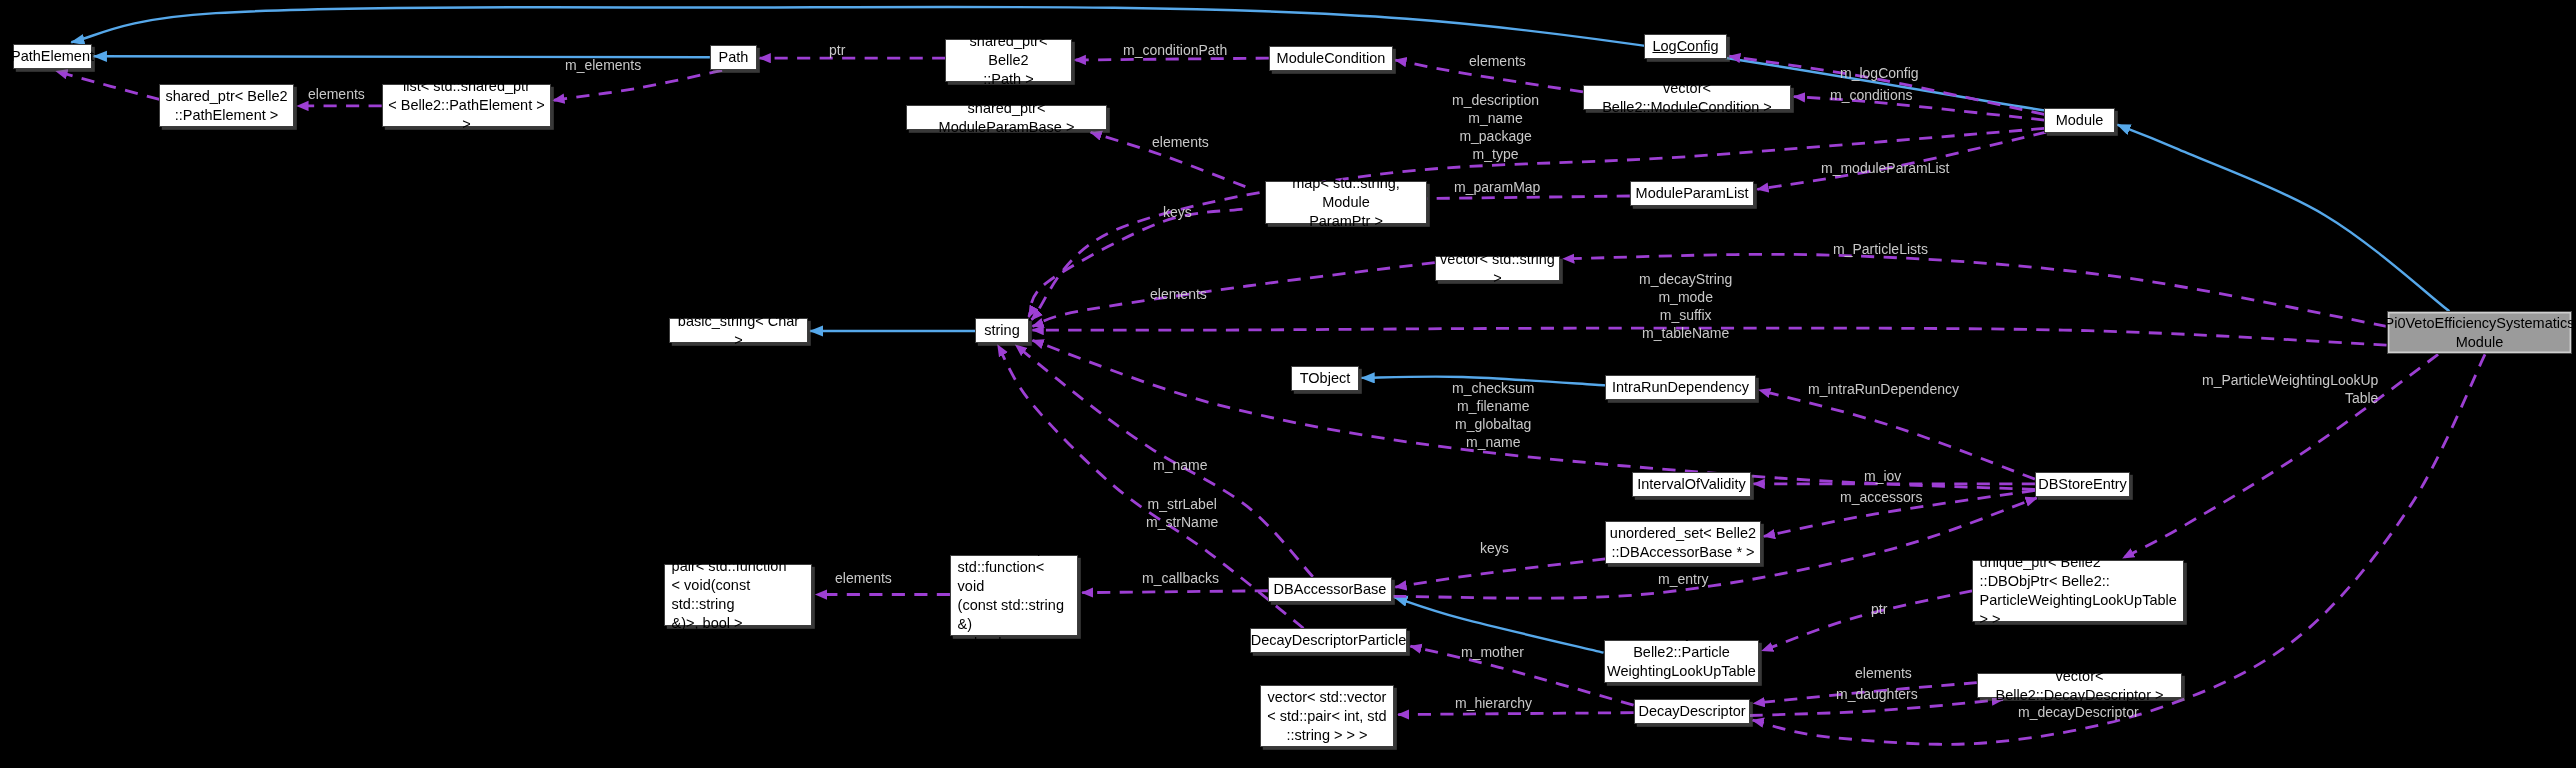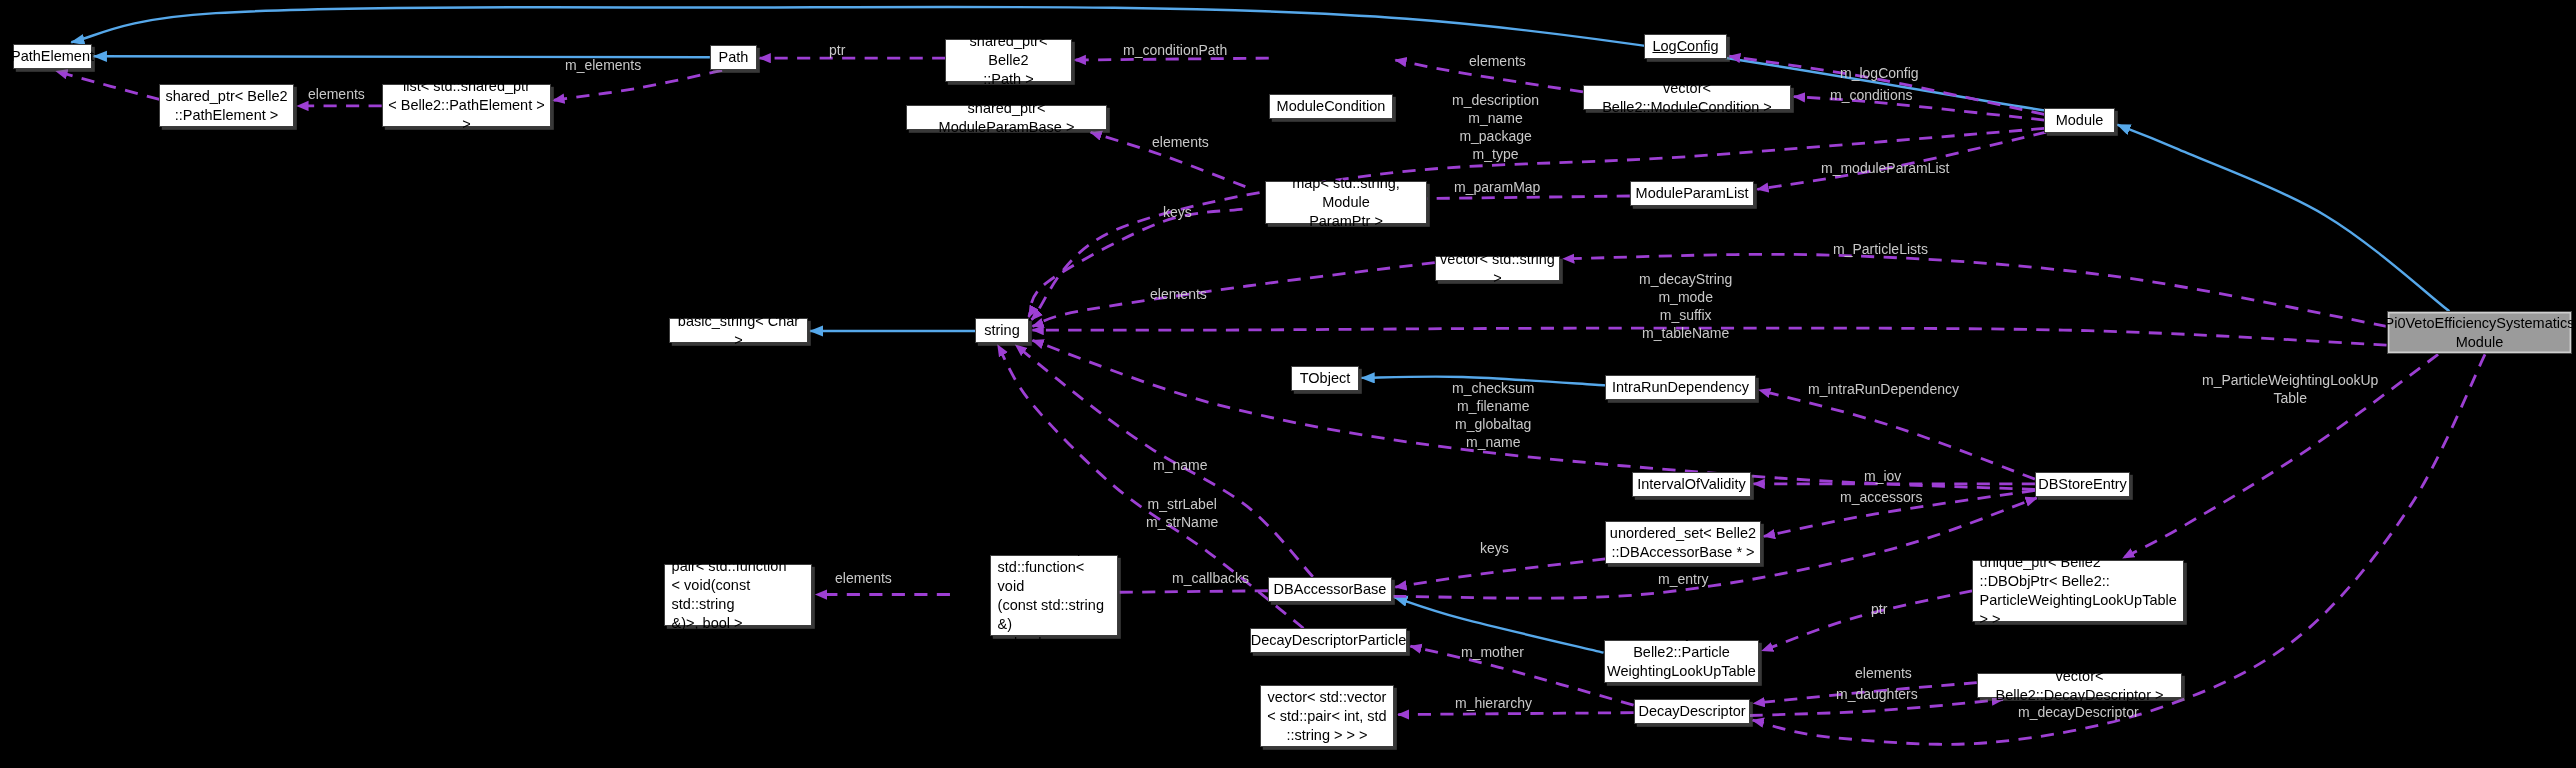--- a/index.html
+++ b/index.html
@@ -126,61 +126,61 @@
 m_name</div>
       <div class="edge-label" style="left: 1808px; top: 380px;">m_intraRunDependency</div>
       <div class="edge-label" style="left: 1864px; top: 467px; text-align: right;">m_iov</div>
       <div class="edge-label" style="left: 1840px; top: 488px;">m_accessors</div>
       <div class="edge-label" style="left: 1480px; top: 539px;">keys</div>
       <div class="edge-label" style="left: 1658px; top: 570px;">m_entry</div>
       <div class="edge-label" style="left: 1153px; top: 456px;">m_name</div>
       <div class="edge-label" style="left: 1146px; top: 495px;">m_strLabel
 m_strName</div>
       <div class="edge-label" style="left: 835px; top: 569px;">elements</div>
-      <div class="edge-label" style="left: 1172px; top: 569px;">m_callbacks</div>
+      <div class="edge-label" style="left: 1142px; top: 569px;">m_callbacks</div>
       <div class="edge-label" style="left: 1461px; top: 643px;">m_mother</div>
       <div class="edge-label" style="left: 1455px; top: 694px;">m_hierarchy</div>
       <div class="edge-label" style="left: 1871px; top: 600px;">ptr</div>
-      <div class="edge-label" style="left: 2202px; top: 371px;">m_ParticleWeightingLookUp
+      <div class="edge-label" style="left: 2202px; top: 371px; text-align: right;">m_ParticleWeightingLookUp
 Table</div>
       <div class="edge-label" style="left: 1855px; top: 664px;">elements</div>
       <div class="edge-label" style="left: 1836px; top: 685px;">m_daughters</div>
       <div class="edge-label" style="left: 2018px; top: 703px;">m_decayDescriptor</div>
     </div>
   <div id="node-layer">
       <div class="node" style="left: 13px; top: 44px; width: 79px; height: 25px; text-align: right;">PathElement</div>
       <div class="node" style="left: 159px; top: 84px; width: 135px; height: 43px;">shared_ptr&lt; Belle2
 ::PathElement &gt;</div>
       <div class="node" style="left: 382px; top: 84px; width: 169px; height: 43px;">list&lt; std::shared_ptr
 &lt; Belle2::PathElement &gt; &gt;</div>
       <div class="node" style="left: 710px; top: 45px; width: 47px; height: 25px;">Path</div>
       <div class="node" style="left: 945px; top: 39px; width: 127px; height: 43px;">shared_ptr&lt; Belle2
 ::Path &gt;</div>
-      <div class="node" style="left: 1269px; top: 46px; width: 124px; height: 25px; margin-top: 48px;">ModuleCondition</div>
+      <div class="node" style="left: 1269px; top: 46px; width: 124px; height: 25px;">ModuleCondition</div>
       <div class="node" style="left: 1644px; top: 34px; width: 83px; height: 25px; text-decoration: underline;">LogConfig</div>
       <div class="node" style="left: 1583px; top: 85px; width: 208px; height: 25px;">vector&lt; Belle2::ModuleCondition &gt;</div>
       <div class="node" style="left: 2044px; top: 108px; width: 71px; height: 25px;">Module</div>
       <div class="node" style="left: 906px; top: 105px; width: 201px; height: 25px;">shared_ptr&lt; ModuleParamBase &gt;</div>
       <div class="node" style="left: 1243px; top: 181px; width: 162px; height: 43px; margin-left: 22px;">map&lt; std::string, Module
 ParamPtr &gt;</div>
       <div class="node" style="left: 1630px; top: 181px; width: 124px; height: 25px;">ModuleParamList</div>
       <div class="node" style="left: 1435px; top: 256px; width: 125px; height: 25px;">vector&lt; std::string &gt;</div>
       <div class="node" style="left: 669px; top: 318px; width: 139px; height: 25px;">basic_string&lt; Char &gt;</div>
       <div class="node" style="left: 975px; top: 318px; width: 54px; height: 25px;">string</div>
       <div class="node" style="left: 1291px; top: 366px; width: 68px; height: 25px;">TObject</div>
       <div class="node" style="left: 1605px; top: 375px; width: 151px; height: 25px;">IntraRunDependency</div>
       <div class="node" style="left: 1632px; top: 472px; width: 119px; height: 25px;">IntervalOfValidity</div>
       <div class="node" style="left: 2035px; top: 472px; width: 95px; height: 25px;">DBStoreEntry</div>
       <div class="node" style="left: 1605px; top: 521px; width: 156px; height: 43px;">unordered_set&lt; Belle2
 ::DBAccessorBase * &gt;</div>
       <div class="node" style="left: 1268px; top: 577px; width: 124px; height: 25px;">DBAccessorBase</div>
       <div class="node align-left" style="left: 664px; top: 564px; width: 148px; height: 62px;">pair&lt; std::function
 &lt; void(const std::string
 &amp;)&gt;, bool &gt;</div>
-      <div class="node align-left" style="left: 950px; top: 555px; width: 128px; height: 81px; margin-left: 40px;">vector&lt; std::pair&lt;
+      <div class="node align-left" style="left: 950px; top: 555px; width: 128px; height: 81px;">vector&lt; std::pair&lt;
 std::function&lt; void
 (const std::string &amp;)
 &gt;, bool &gt; &gt;</div>
       <div class="node" style="left: 1250px; top: 628px; width: 157px; height: 25px;">DecayDescriptorParticle</div>
       <div class="node" style="left: 1604px; top: 640px; width: 155px; height: 43px;">DBObjPtr&lt; Belle2::Particle
 WeightingLookUpTable &gt;</div>
       <div class="node align-left" style="left: 1972px; top: 560px; width: 212px; height: 62px;">unique_ptr&lt; Belle2
 ::DBObjPtr&lt; Belle2::
 ParticleWeightingLookUpTable &gt; &gt;</div>
       <div class="node" style="left: 1634px; top: 699px; width: 116px; height: 25px;">DecayDescriptor</div>

